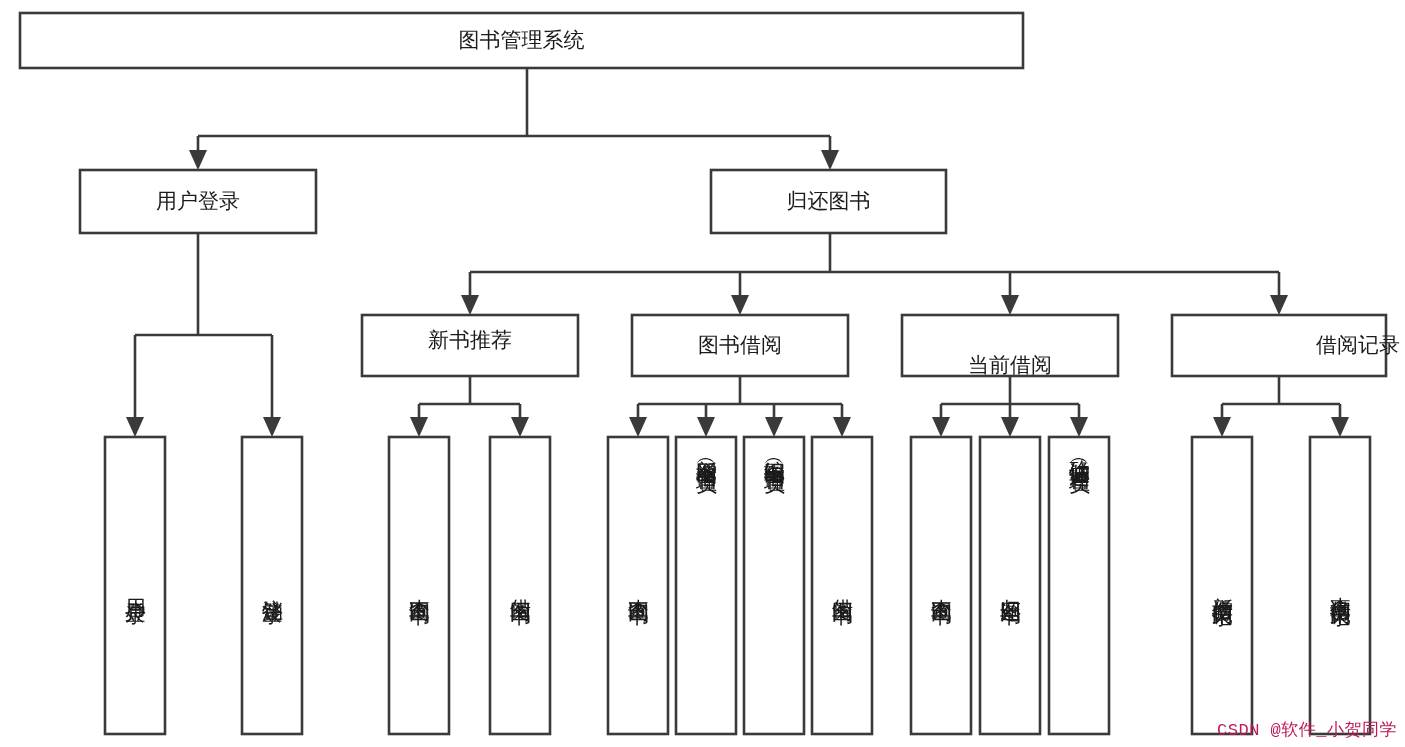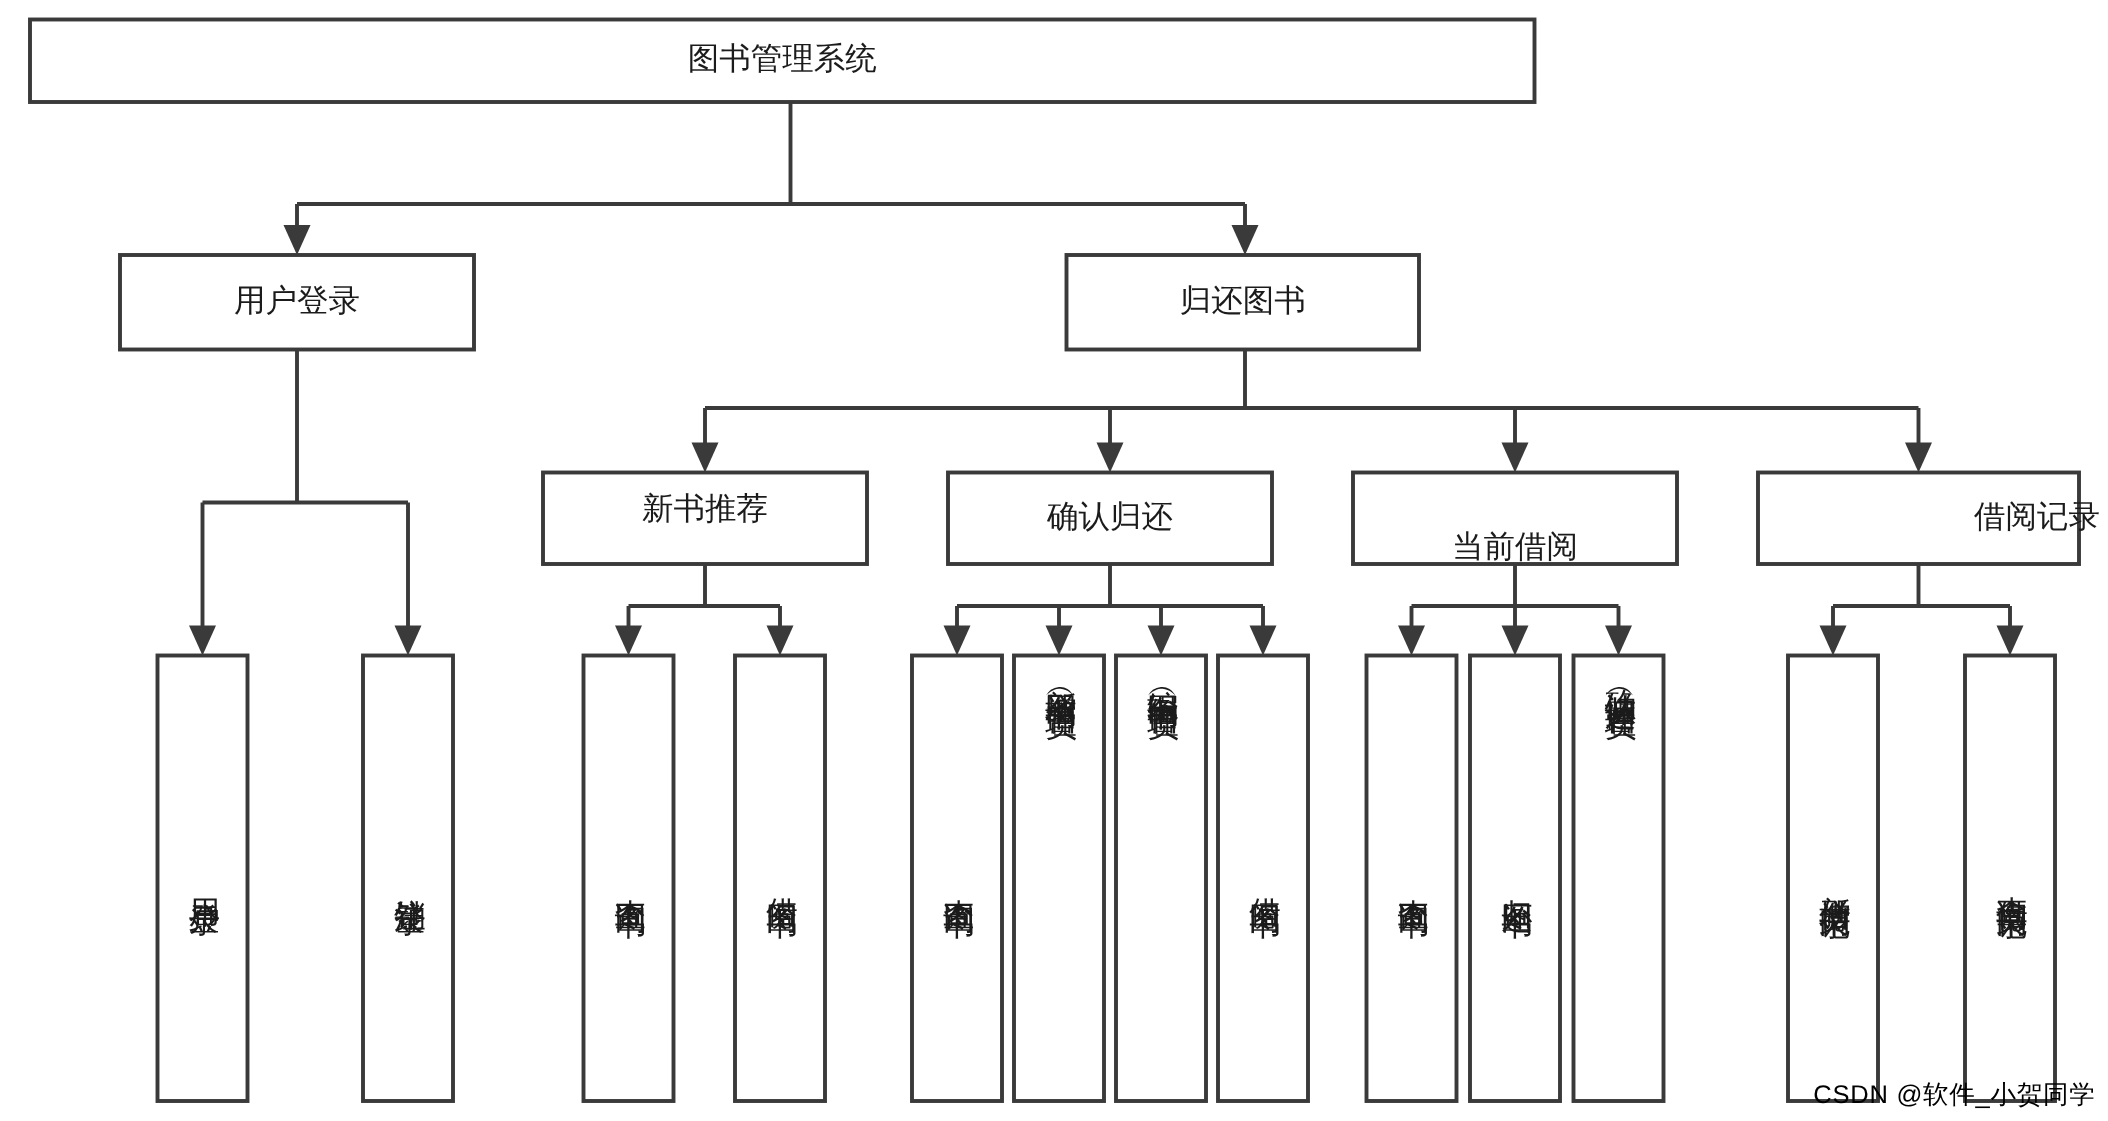--- a/index.html
+++ b/index.html
@@ -67,22 +67,22 @@
   .node-label.vertical.top-aligned {
     justify-content: flex-start;
     padding-top: 6px;
     box-sizing: border-box;
   }
   #watermark {
     position: absolute;
     right: 8px;
     bottom: 6px;
     font-size: 17px;
-    color: #000000;
-    font-family: Liberation Sans, sans-serif;
+    color: #be185d;
+    font-family: Liberation Mono, monospace;
     letter-spacing: 0.5px;
     pointer-events: none;
   }
 </style>
 </head>
 <body>
 
 <div id="diagram-root">
 
   <svg id="tree-svg" viewBox="0 0 1405 747">
@@ -175,21 +175,21 @@
     <rect class="node-box" x="1310" y="437" width="60" height="297"></rect>
 
   </svg>
 
   <div class="node-label horizontal" style="left:20px; top:13px; width:1003px; height:55px;">图书管理系统</div>
 
   <div class="node-label horizontal" style="left:80px; top:170px; width:236px; height:63px;">用户登录</div>
   <div class="node-label horizontal" style="left:711px; top:170px; width:235px; height:63px;">归还图书</div>
 
   <div class="node-label horizontal" style="left:362px; top:315px; width:216px; height:50px;">新书推荐</div>
-  <div class="node-label horizontal" style="left:632px; top:315px; width:216px; height:61px;">确认归还</div>
+  <div class="node-label horizontal" style="left:632px; top:315px; width:216px; height:61px;">图书借阅</div>
   <div class="node-label horizontal" style="left:902px; top:315px; width:216px; height:61px;margin-top:20px;">当前借阅</div>
   <div class="node-label horizontal" style="left:1236px; top:315px; width:214px; height:61px;margin-left:15px;">借阅记录</div>
 
   <div class="node-label vertical" style="left:105px; top:437px; width:60px; height:297px;">用户登录</div>
   <div class="node-label vertical" style="left:242px; top:437px; width:60px; height:297px;">注销登录</div>
 
   <div class="node-label vertical" style="left:389px; top:437px; width:60px; height:297px;">查询图书</div>
   <div class="node-label vertical" style="left:490px; top:437px; width:60px; height:297px;">借阅图书</div>
 
   <div class="node-label vertical" style="left:608px; top:437px; width:60px; height:297px;">查询图书</div>

